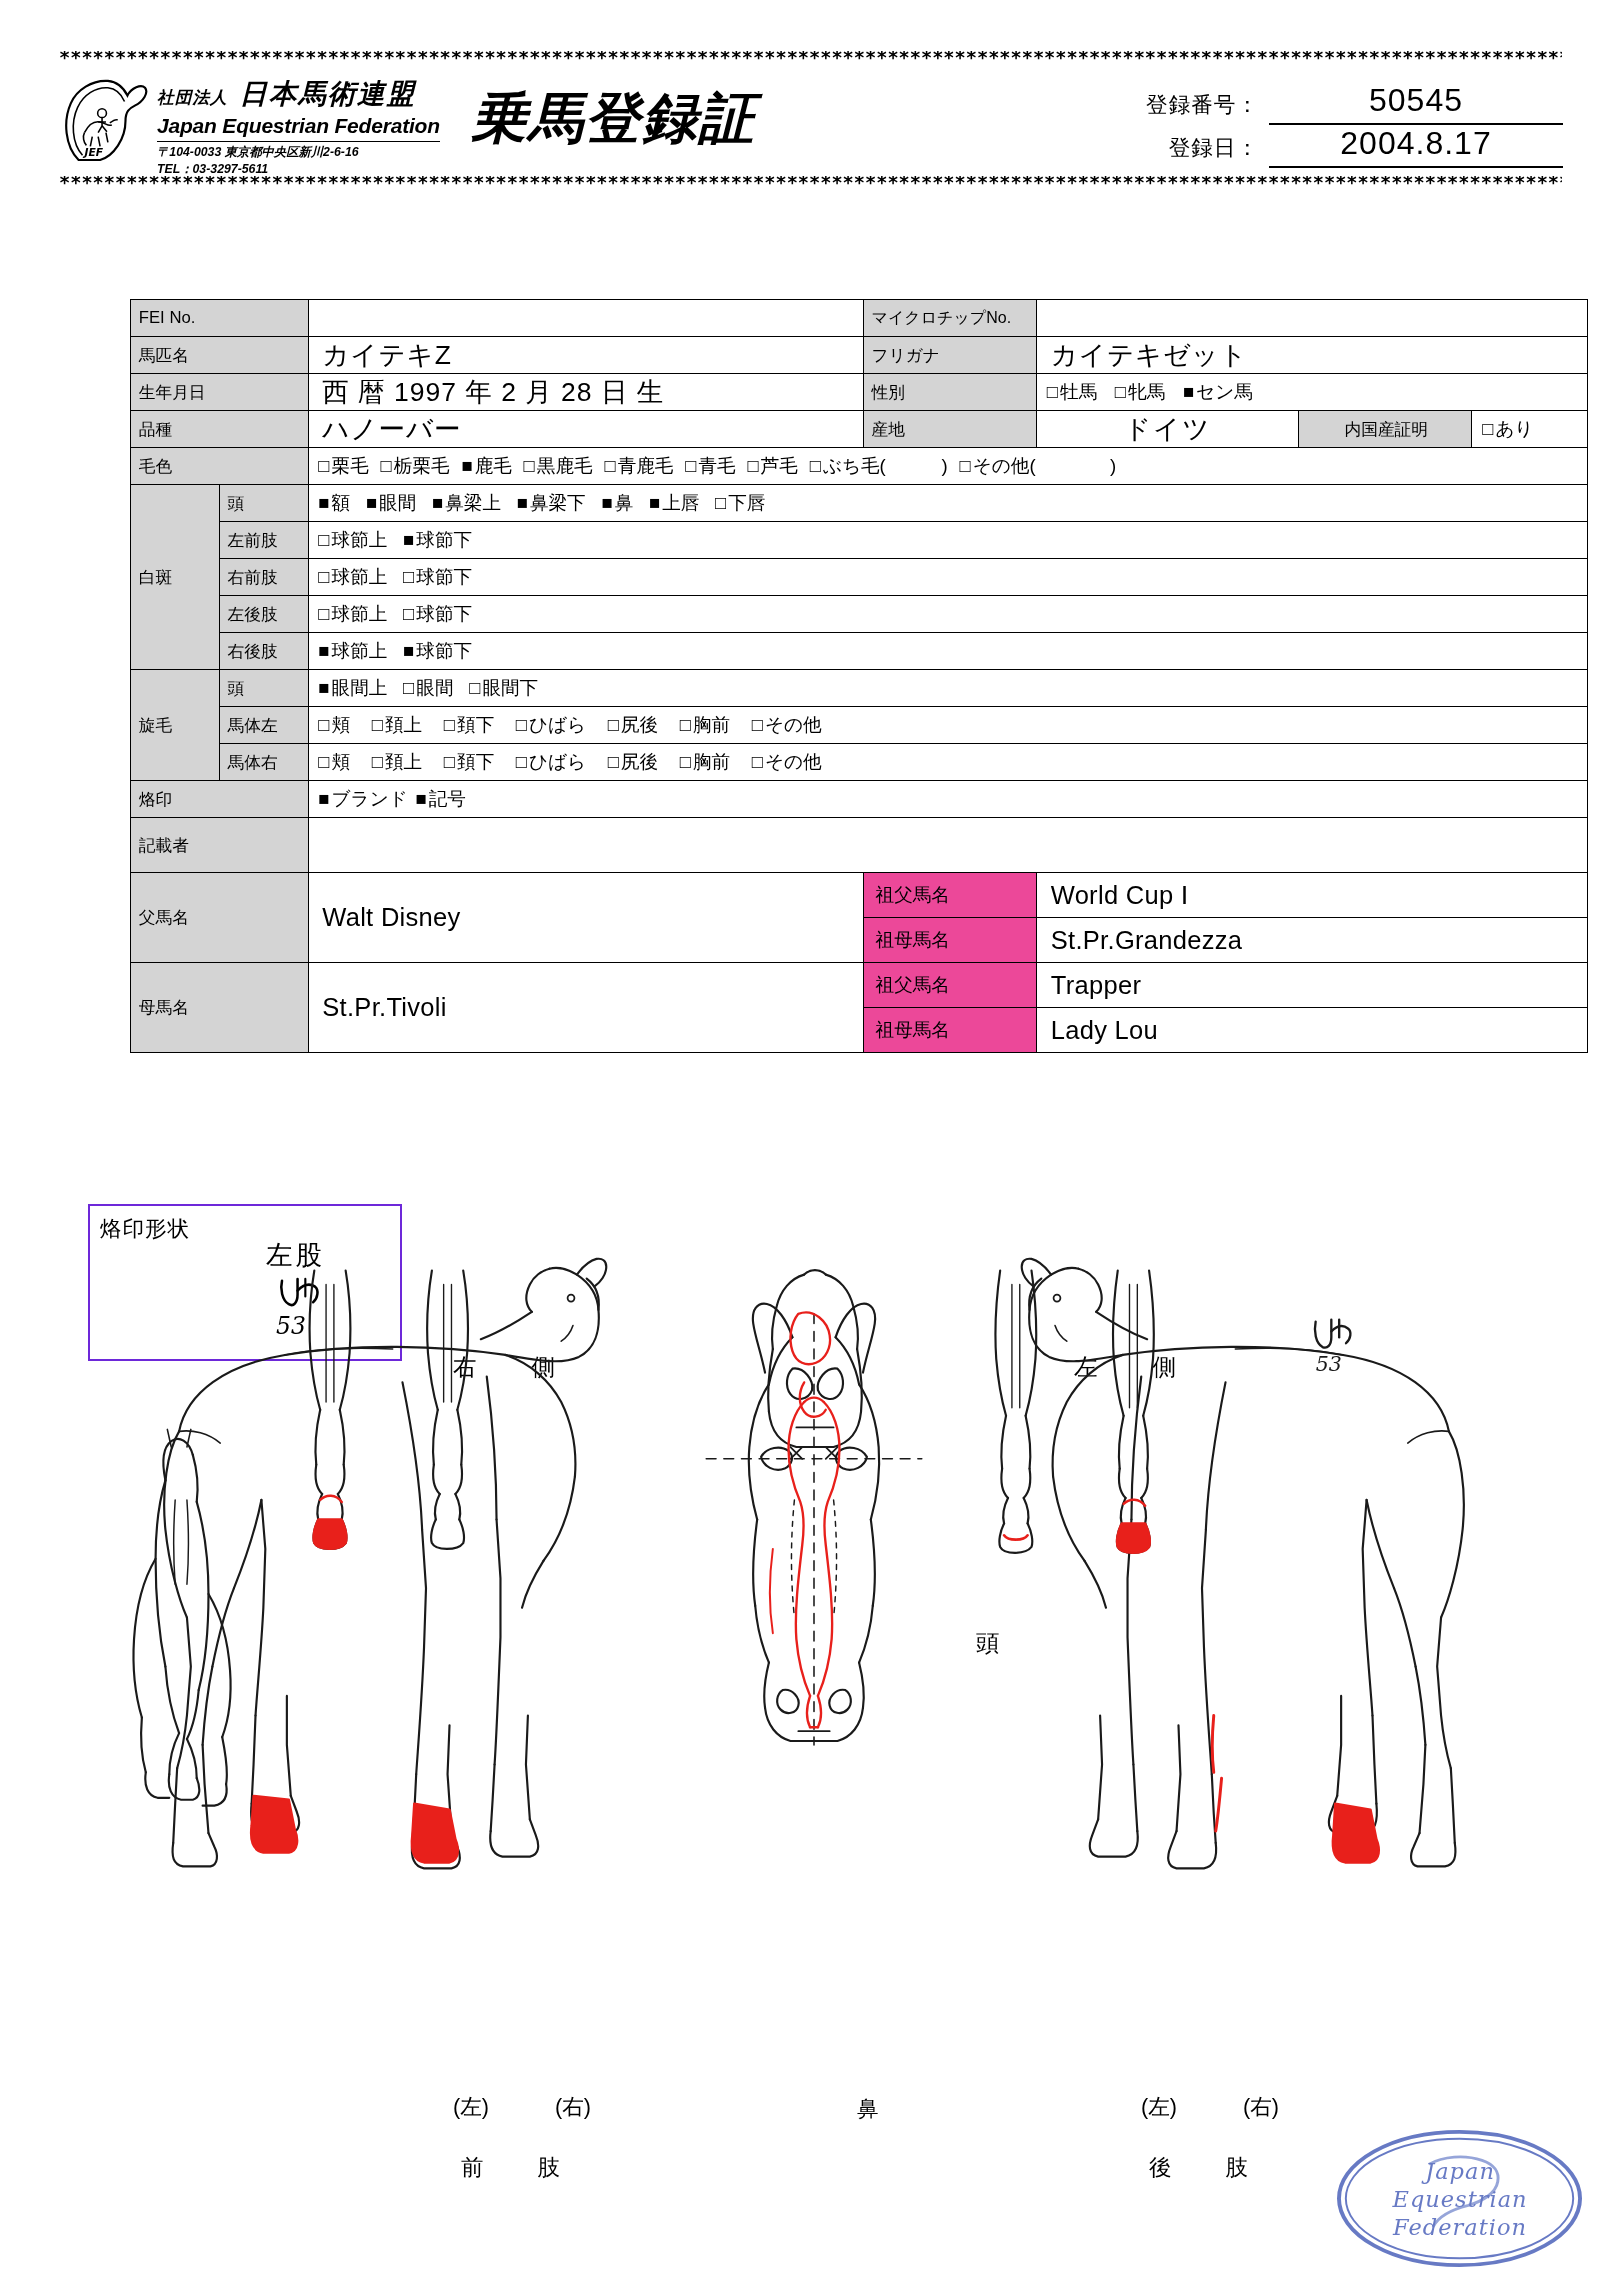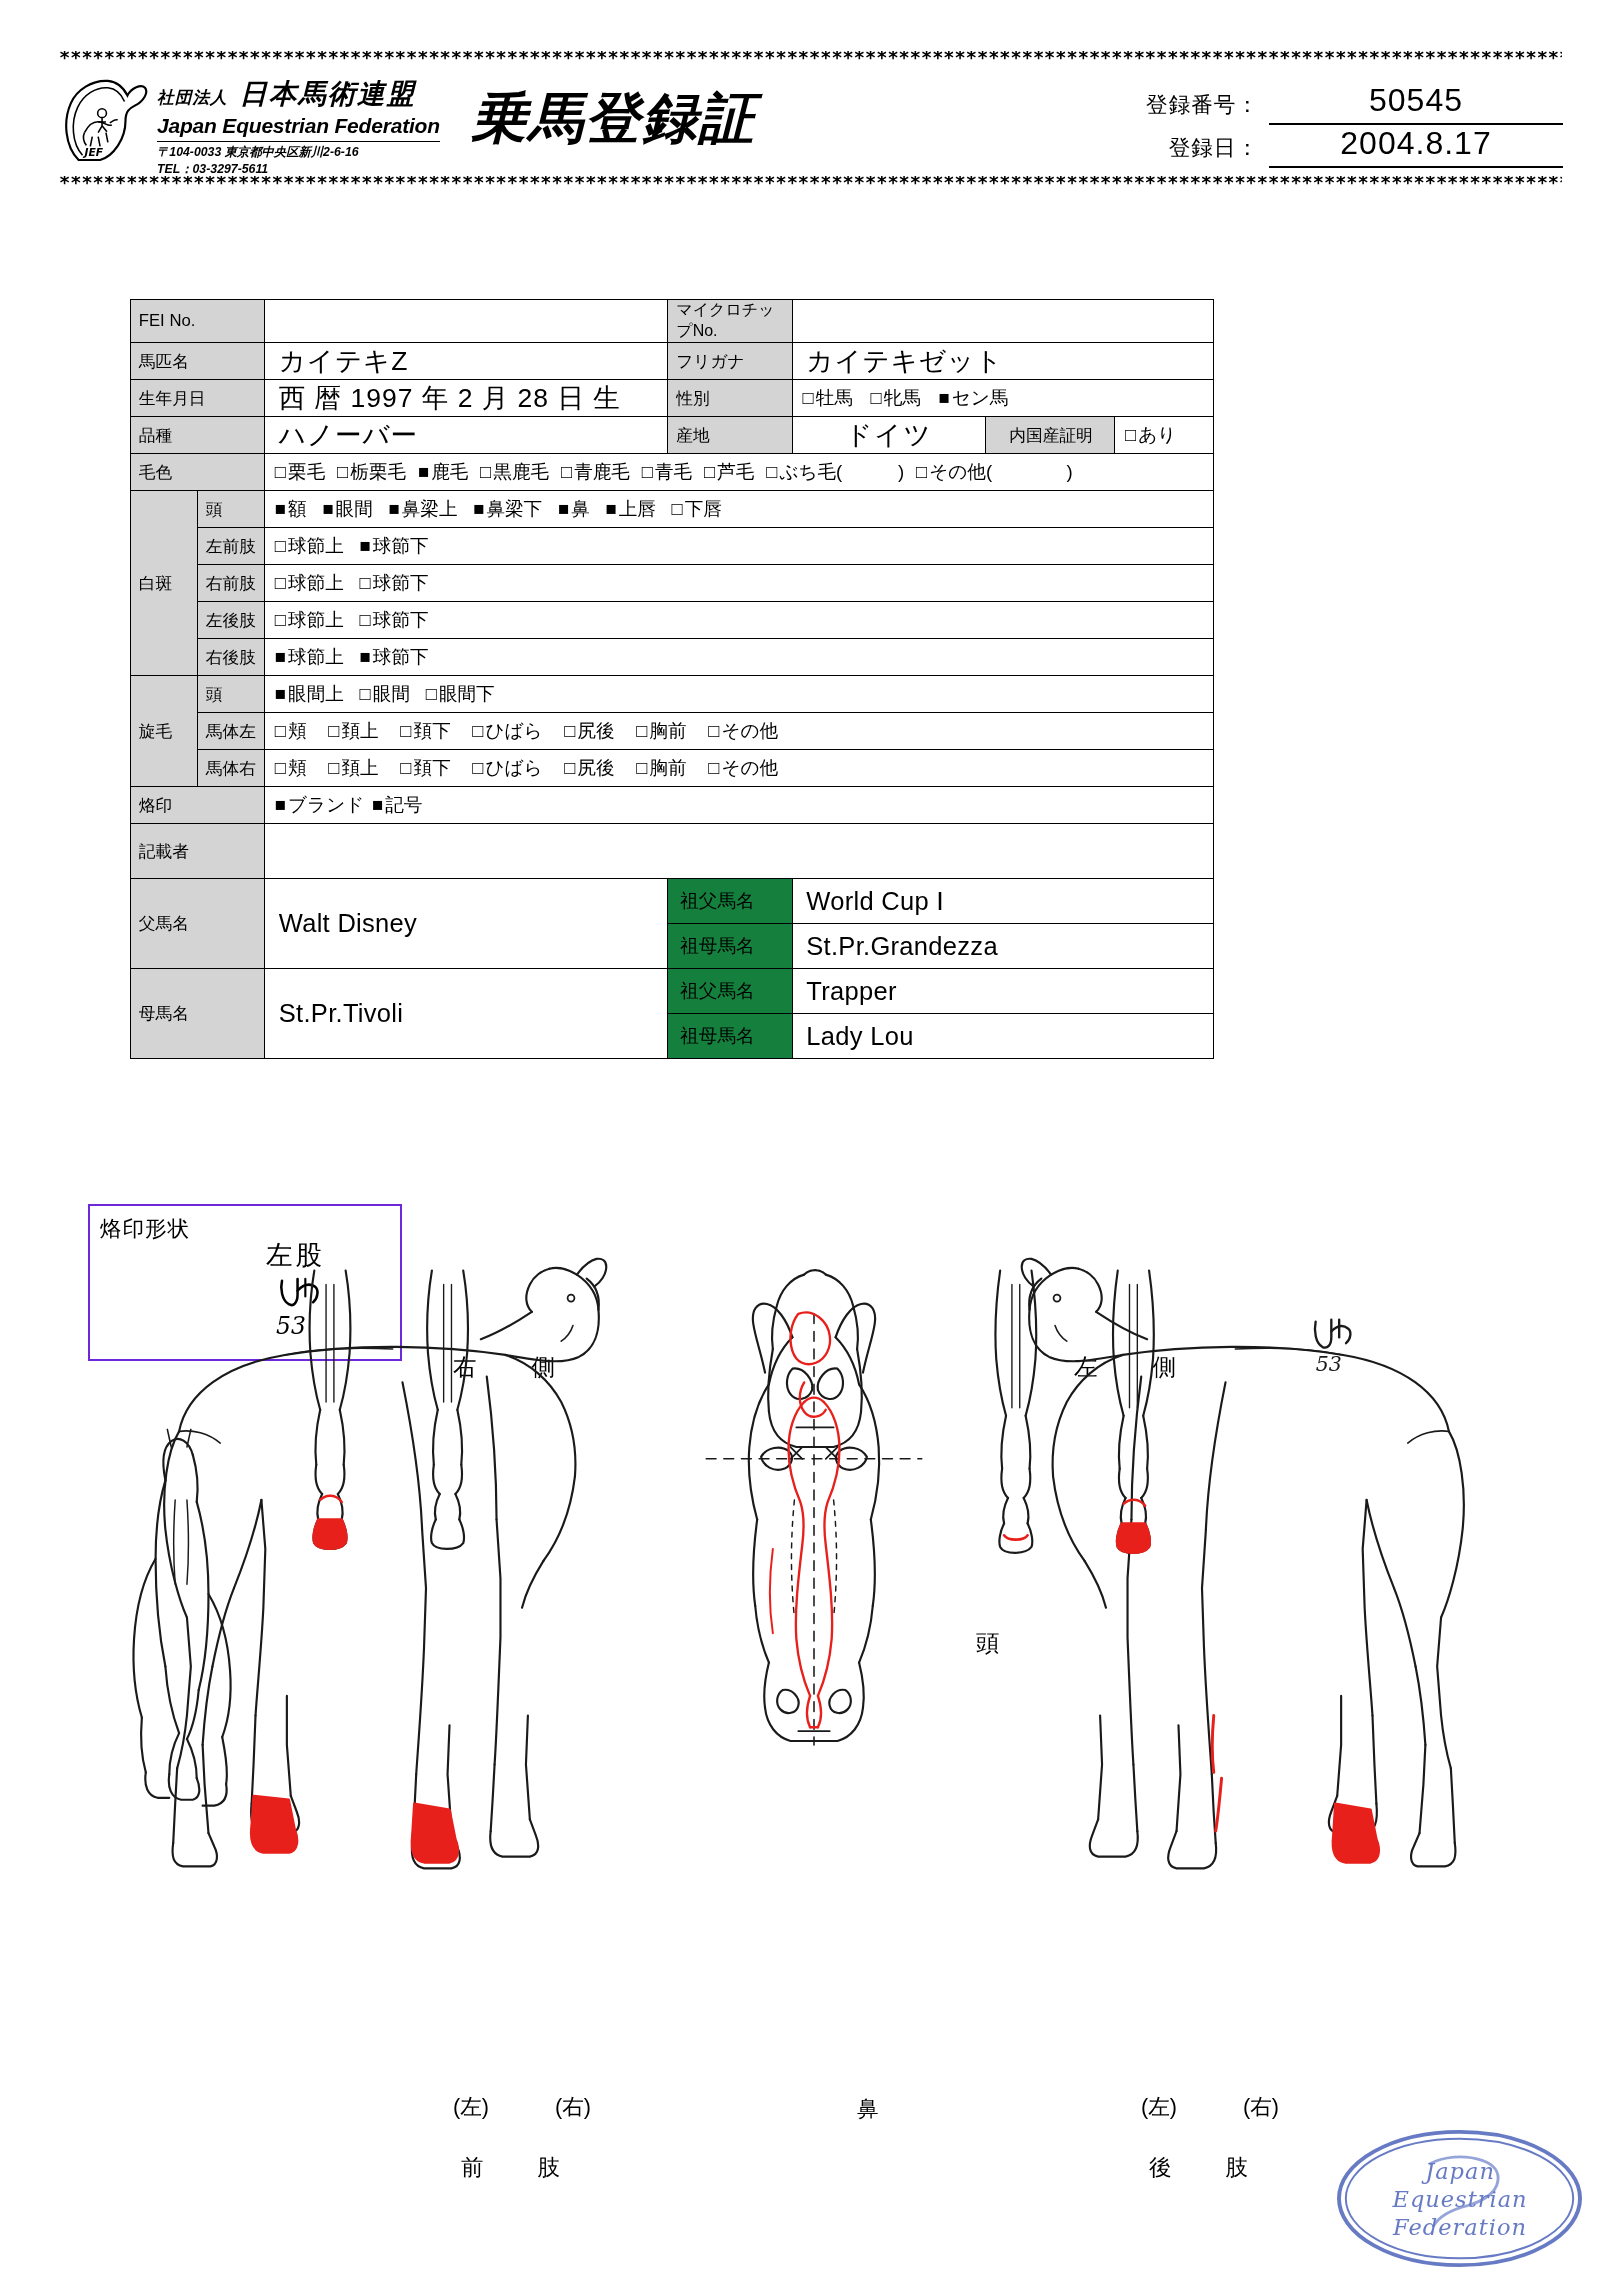--- a/index.html
+++ b/index.html
@@ -40,29 +40,29 @@
     font-family:"DejaVu Sans","Liberation Sans",sans-serif;
   }
 
   .reg-block { position:absolute; right:0px; top:7.8px; width:490px; }
   .reg-row { position:relative; height:43px; }
   .reg-label { position:absolute; left:0px; top:5.9px; width:186px; text-align:right; font-size:21.6px; letter-spacing:1px;}
   .reg-value { position:absolute; left:196px; top:-2px; width:294px; text-align:center; font-size:32px; letter-spacing:1px; }
   .reg-line { position:absolute; left:196px; top:39px; width:294px; border-bottom:2.5px solid #000; }
 
   
-  .tbl { position:absolute; left:130px; top:299px; width:1084px; border-collapse:collapse; }
+  .tbl { position:absolute; left:130px; top:299px; width:1458px; border-collapse:collapse; }
   .tbl td { border:1.5px solid #000; padding:0 5.9px; font-size:18.6px; height:37px; vertical-align:middle; }
   .tbl td.hd { background:#d4d4d4; font-size:16.7px; padding-left:7.8px; }
   .tbl td.val { font-size:26.5px; padding-left:13.7px; letter-spacing:1px; }
   .tbl td.val-c { font-size:26.5px; text-align:center; letter-spacing:2px; }
   .tbl td.opts { font-size:18.6px; letter-spacing:0px; padding-left:9.8px; }
   .tbl td.small { font-size:16px; }
   .tbl td.ped { font-size:25.5px; padding-left:13.7px; letter-spacing:0.3px;}
-  .tbl td.pedhd { background:#15803d; font-size:18.6px; text-align:left; padding-left:11.8px; }
+  .tbl td.pedhd { background:#ec4899; font-size:18.6px; text-align:left; padding-left:11.8px; }
   .cb { font-size:18.6px; margin-right:2px; }
 
   
   .brandbox { position:absolute; left:88px; top:1204px; width:314px; height:157px; border:2px solid #6d28d9; }
   .brandbox .lbl { position:absolute; left:9.8px; top:7.8px; font-size:21.6px; letter-spacing:1px;}
   .hw { font-family:"DejaVu Serif","Liberation Serif",serif; }
   .brandbox .hw1 { position:absolute; left:176px; top:31px; font-size:26.5px; letter-spacing:2.9px; }
   .brandbox .hw2 { position:absolute; left:186px; top:69px; font-size:29px; }
   .brandbox .hw3 { position:absolute; left:186px; top:106px; font-size:23.5px; font-style:italic;}
 

